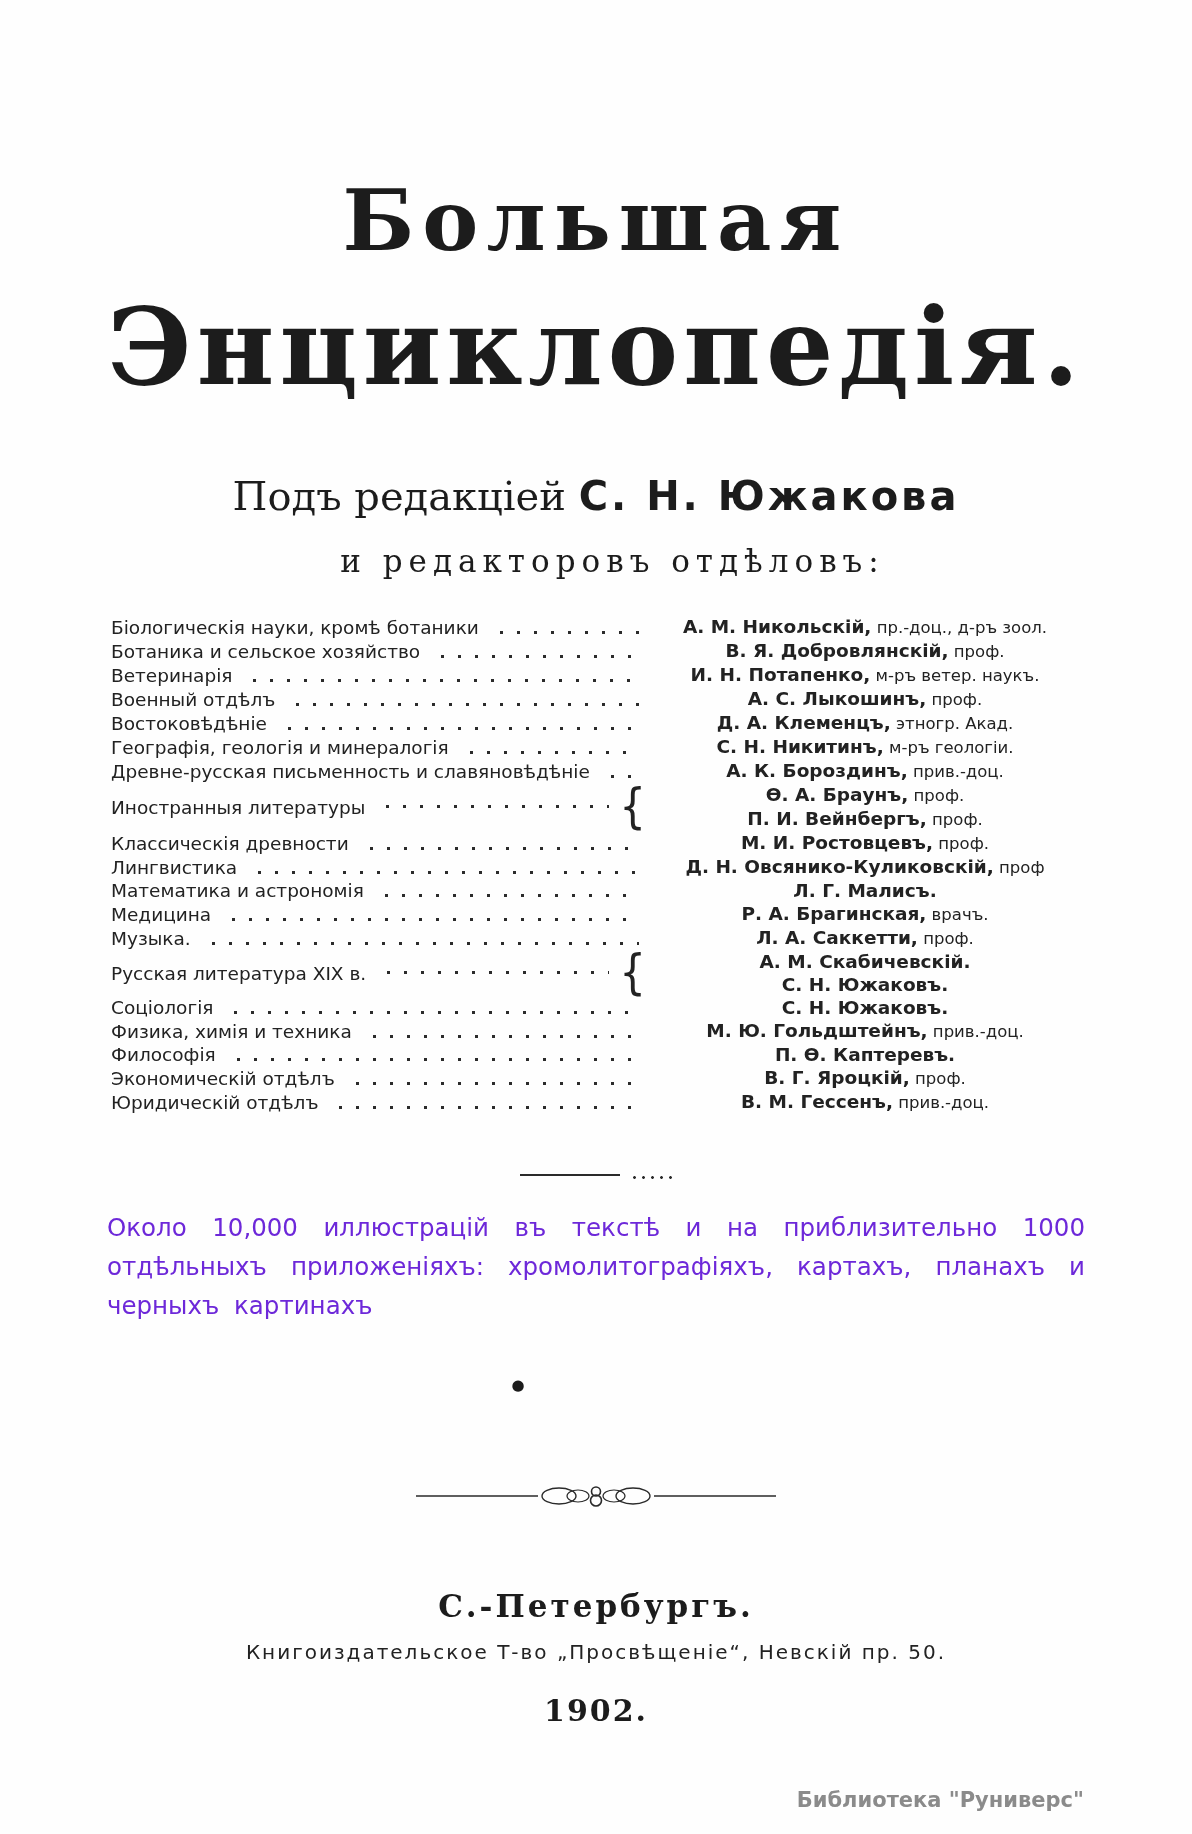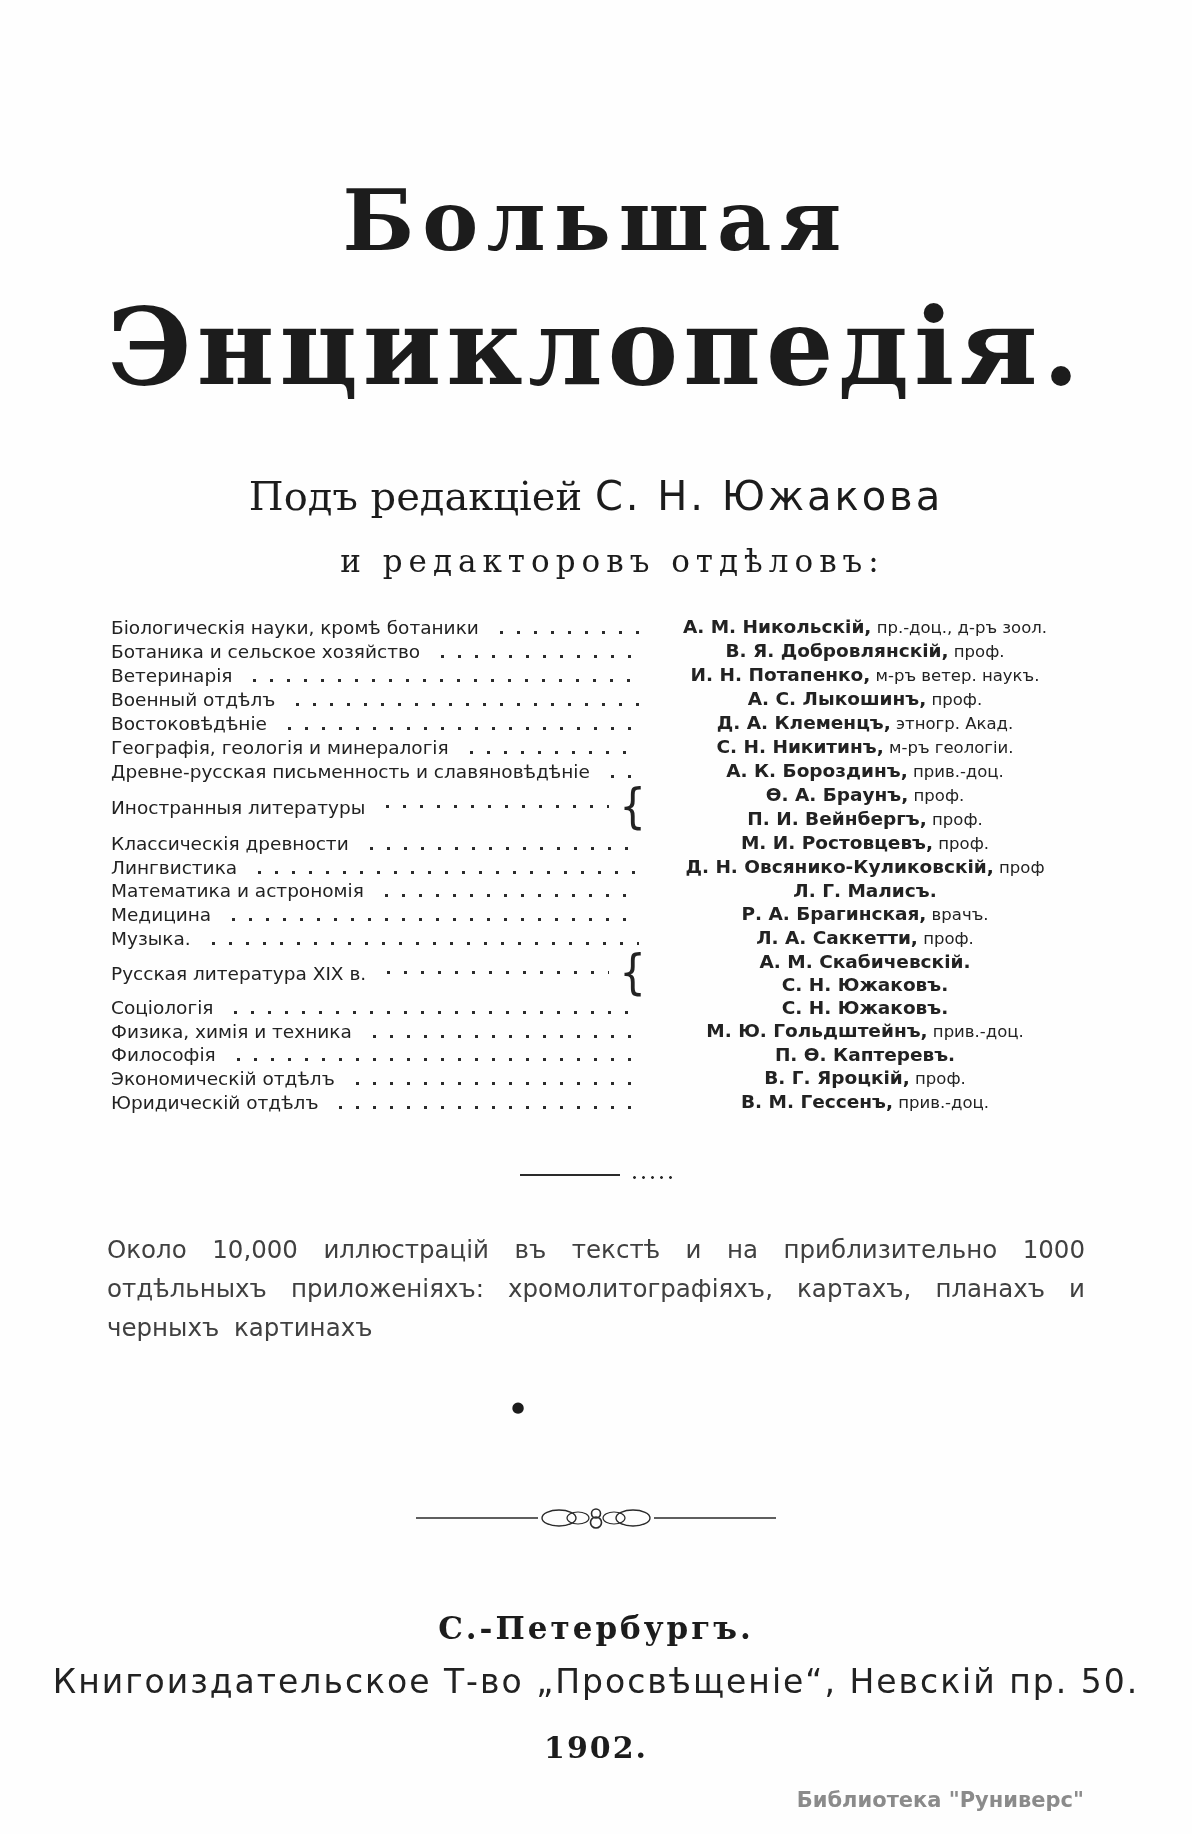--- a/index.html
+++ b/index.html
@@ -13,21 +13,21 @@
     text-align:center; padding-top:140px; font-size:84px; font-weight:bold;
     letter-spacing:8px;
     margin-top:31px;
   }
   .title2 {
     text-align:center; font-size:106px; font-weight:bold; margin-top:14px;
     letter-spacing:5px;
   }
   .subtitle { text-align:center; margin-top:64px; font-size:40px; }
   .subtitle .name {
-    font-family:"DejaVu Sans", sans-serif; font-weight:normal; letter-spacing:3px;
+    font-family:"DejaVu Sans", sans-serif; font-weight:bold; letter-spacing:3px;
   }
   .subtitle2 { text-align:center; margin-top:24px; font-size:31px; letter-spacing:6px;padding-left:33px; }
 
   .editors {
     width:970px; margin:36px auto 0; font-family:"DejaVu Sans", sans-serif;
     font-size:18.5px; color:#222;text-align:center;
   }
   .ed-row { display:flex; align-items:flex-end; min-height:23px; }
   .ed-row.multi { align-items:center; min-height:46px; }
   .subject { white-space:nowrap; line-height:23px; }
@@ -50,35 +50,35 @@
     display:flex; align-items:center; justify-content:center; gap:10px; }
   .section-rule .bar { width:100px; height:2px; background:#2a2a2a; }
   .section-rule .mini {
     width:42px; height:5px;
     background-image:radial-gradient(circle, #2a2a2a 1.3px, rgba(0,0,0,0) 1.5px);
     background-size:9px 5px; background-repeat:repeat-x; background-position:left center;
     margin-top:4px;
   }
 
   .annotation {
-    width:978px; margin:50px auto 0; font-family:"DejaVu Sans", sans-serif;
+    width:978px; margin:28px auto 0; font-family:"DejaVu Sans", sans-serif;
     font-size:24.5px; line-height:1.6; text-align:justify; word-spacing:7px;
-    color:#404040;
+    color:#6d28d9;
   }
   .dot-ornament {
     text-align:center; margin-top:50px; font-size:15px; height:20px;
   }
   .dot-ornament span { position:relative; left:-78px; }
 
   .divider { margin-top:86px; display:flex; justify-content:center; }
 
   .imprint { margin-top:78px; text-align:center; }
   .imprint .city { font-size:31px; font-weight:bold; letter-spacing:3px; }
   .imprint .publisher {
-    font-family:"DejaVu Sans", sans-serif; font-size:33px; letter-spacing:2px;
+    font-family:"DejaVu Sans", sans-serif; font-size:20px; letter-spacing:2px;
     margin-top:16px; color:#222;
   }
   .imprint .year { font-size:30px; font-weight:bold; margin-top:29px; letter-spacing:2px; }
 
   .watermark {
     position:absolute; right:108px; bottom:22px;
     font-family:"DejaVu Sans", sans-serif; font-weight:bold; font-size:21px;
     color:#8b8b8b;
   }
 </style>

